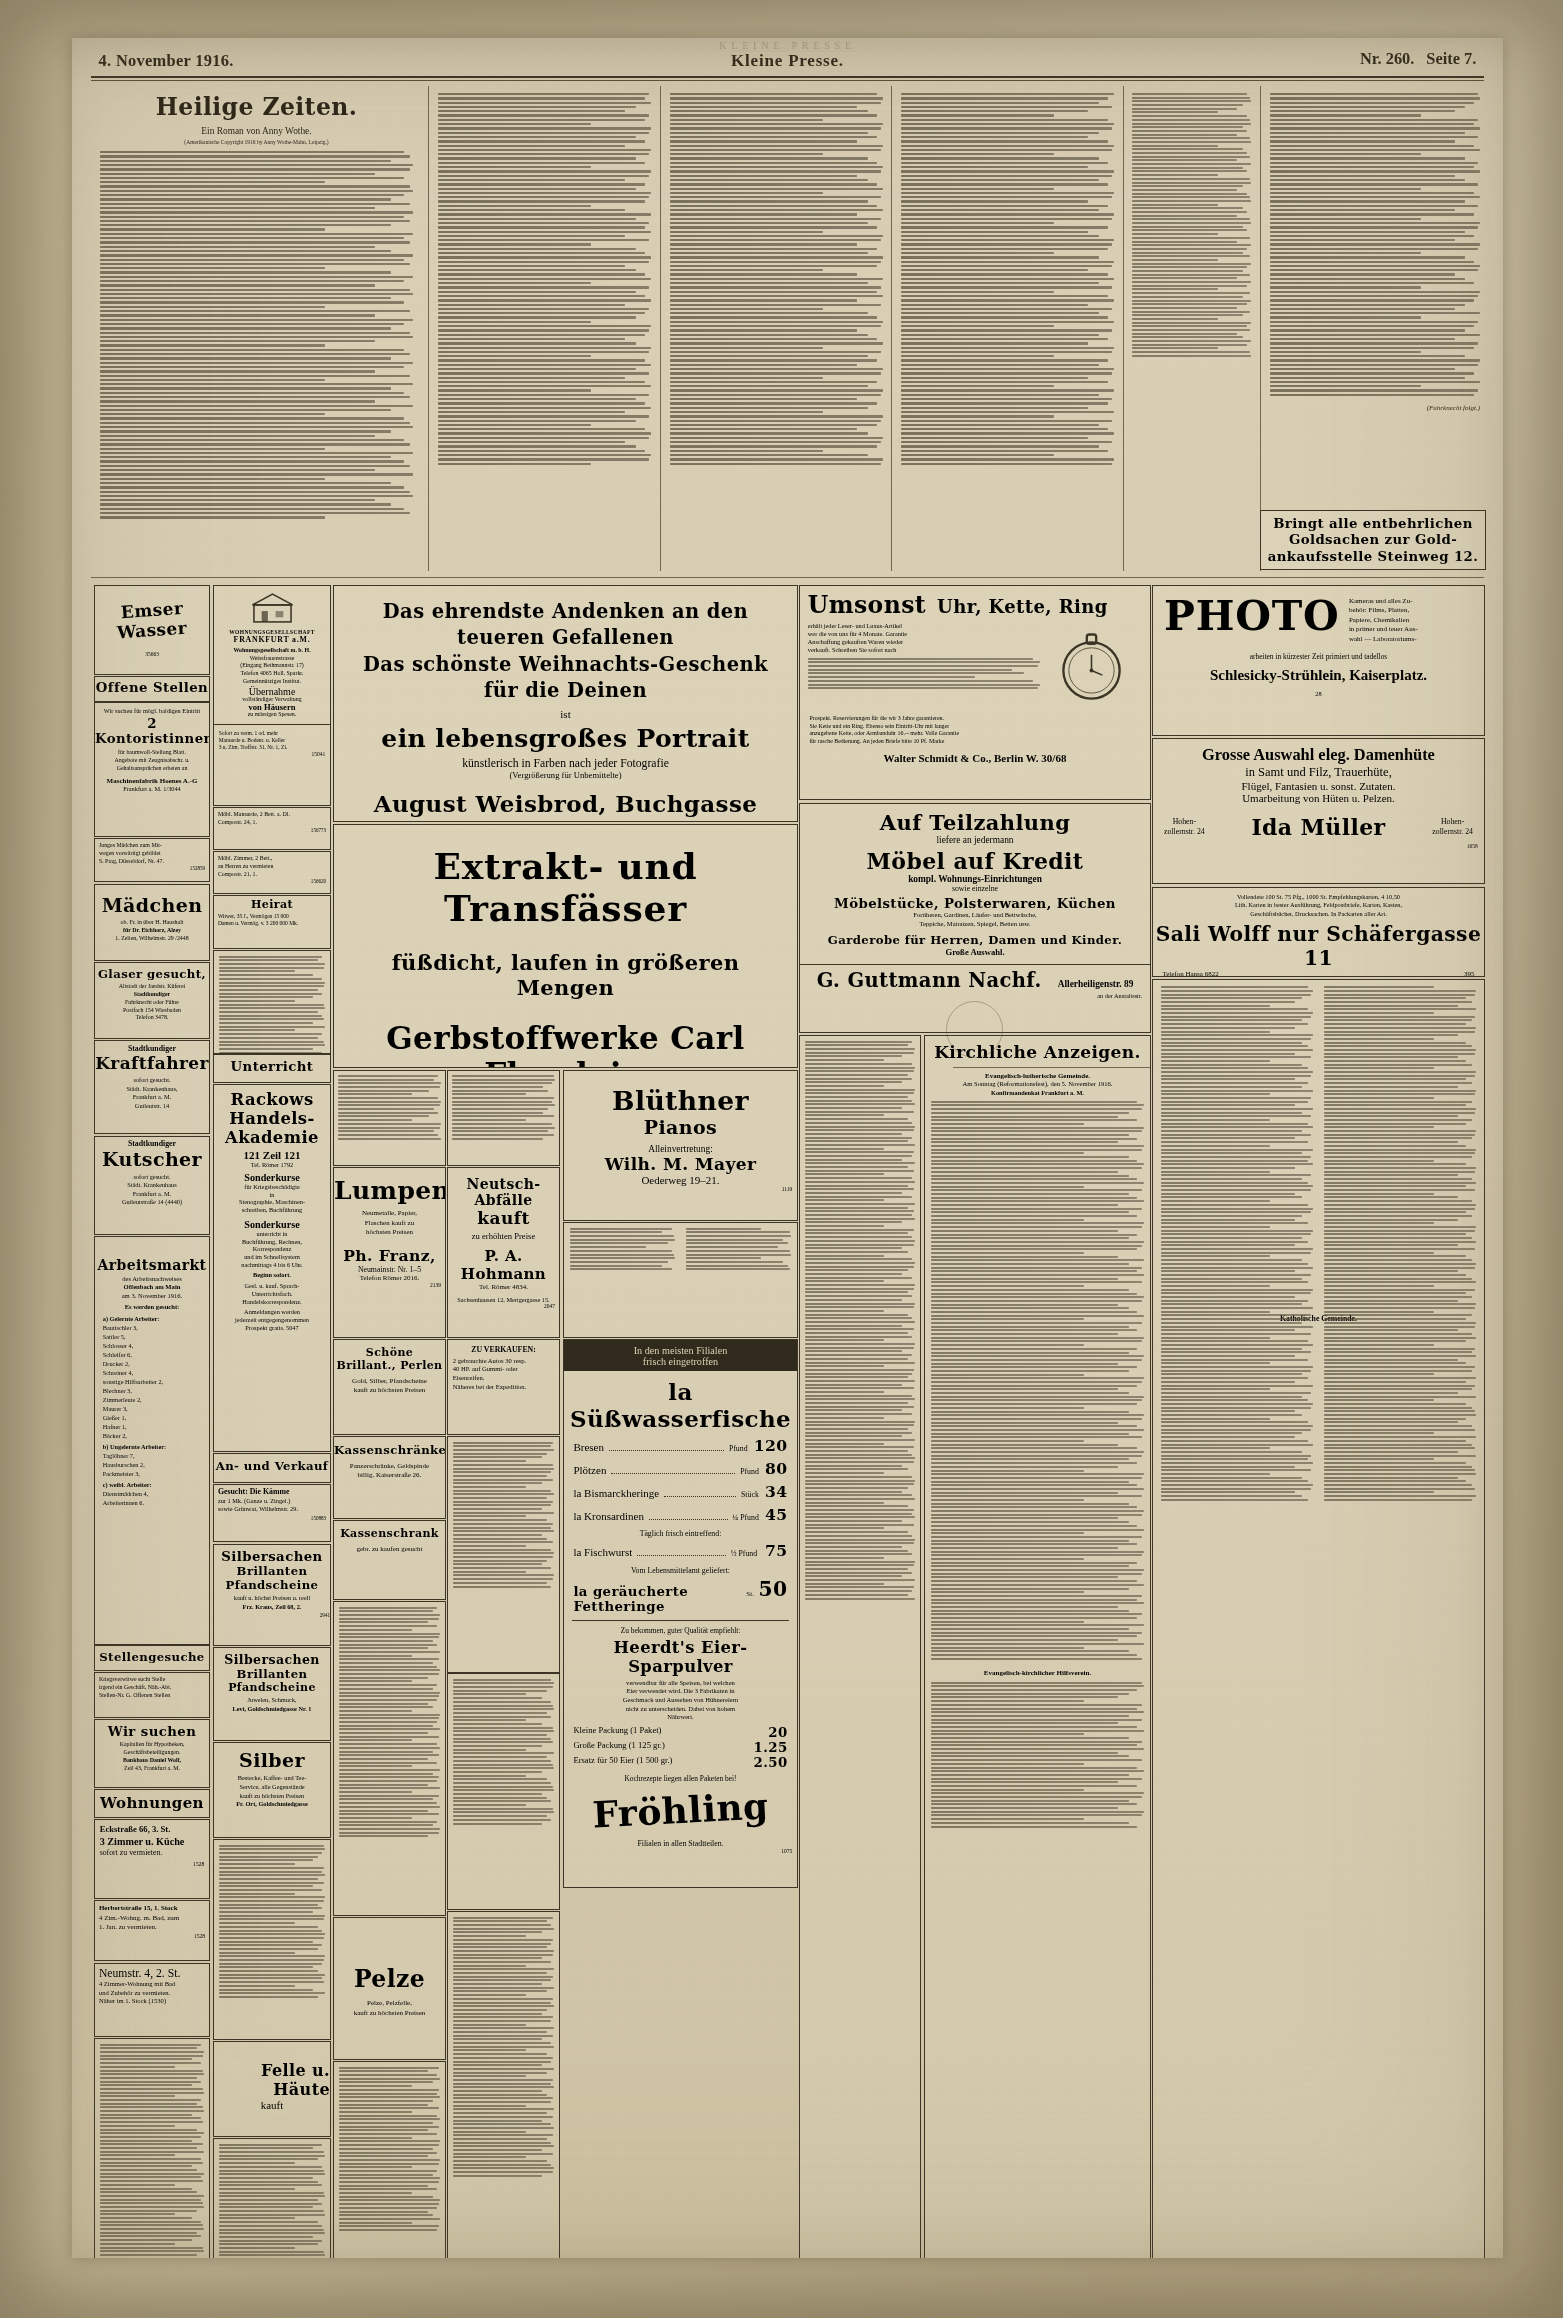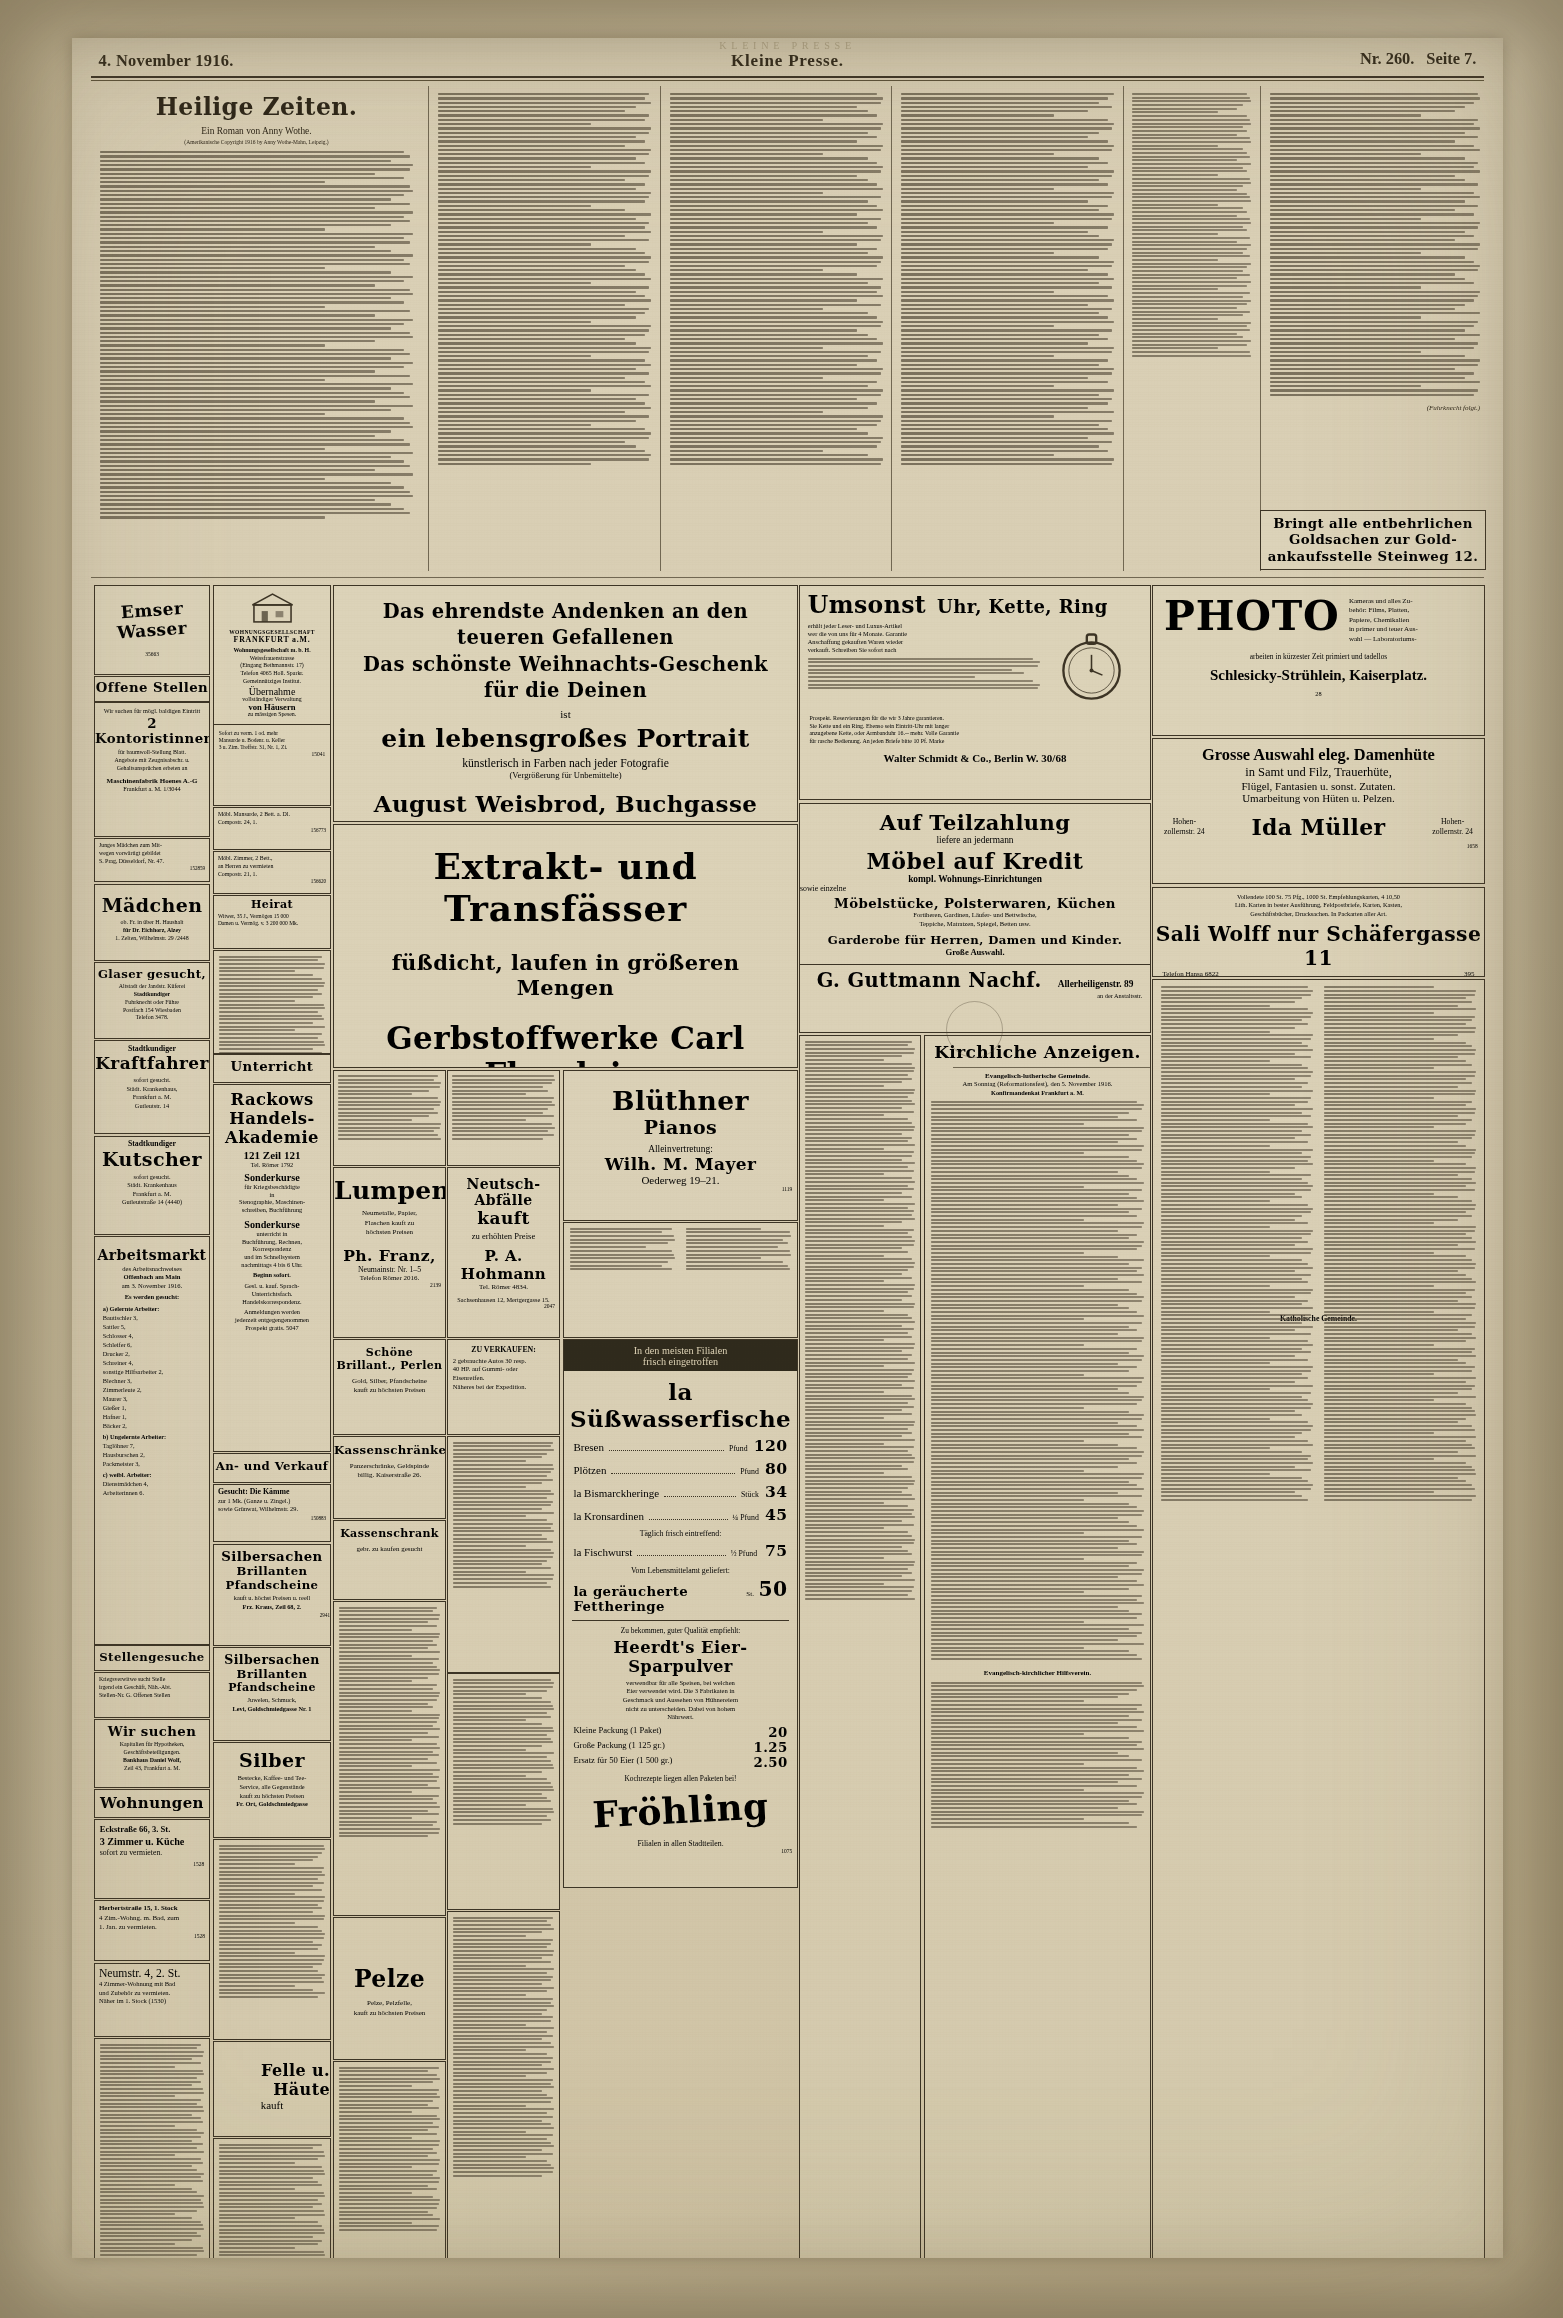--- a/index.html
+++ b/index.html
@@ -686,21 +686,21 @@
       <div class="bigscript" style="font-size:19px;text-align:center">Kutscher</div>
       <div style="font-size:6.3px;text-align:center;line-height:8.6px;margin-top:2.3px">
         <div>sofort gesucht.</div>
         <div>Städt. Krankenhaus</div>
         <div>Frankfurt a. M.</div>
         <div>Gutleutstraße 14 (4440)</div>
       </div>
     </div>
 
     <div class="box" style="left:22px;top:1198px;width:114px;height:407px">
-      <div class="bigscript" style="font-size:14px;text-align:center;margin-top:10px">Arbeitsmarkt</div>
+      <div class="bigscript" style="font-size:14px;text-align:center;margin-top:20px">Arbeitsmarkt</div>
       <div style="font-size:6.6px;text-align:center;line-height:8.6px;margin-top:1.6px">
         <div>des Arbeitsnachweises</div>
         <div style="font-weight:bold">Offenbach am Main</div>
         <div>am 3. November 1916.</div>
         <div style="font-weight:bold;margin-top:2.3px">Es werden gesucht:</div>
       </div>
       <div style="font-size:6.3px;line-height:9px;padding:3.1px 7.8px 0 7.8px">
         <div style="font-weight:bold">a) Gelernte Arbeiter:</div>
         <div>Bautischler 3,</div>
         <div>Sattler 5,</div>
@@ -1661,21 +1661,21 @@
         <div>für rasche Bedienung. An jeden Briefe bitte 10 Pf. Marke</div>
       </div>
       <div style="font-size:11px;font-weight:bold;text-align:center;margin-top:6.3px">Walter Schmidt &amp; Co., Berlin W. 30/68</div>
     </div>
 
     <div class="box thick" style="left:727px;top:765px;width:350px;height:228px">
       <div class="bigscript" style="font-size:21px;text-align:center;margin-top:6.3px">Auf Teilzahlung</div>
       <div style="font-size:9.4px;text-align:center">liefere an jedermann</div>
       <div class="bigscript" style="font-size:22px;text-align:center;margin-top:3.1px">Möbel auf Kredit</div>
       <div style="font-size:9.4px;text-align:center;font-weight:bold">kompl. Wohnungs-Einrichtungen</div>
-      <div style="font-size:7.8px;text-align:left">sowie einzelne</div>
+      <div style="font-size:7.8px;text-align:center">sowie einzelne</div>
       <div class="bigscript" style="font-size:13.3px;text-align:center;margin-top:3.1px">Möbelstücke, Polsterwaren, Küchen</div>
       <div style="font-size:6.6px;text-align:center;line-height:8.6px">
         <div>Fortiheren, Gardinen, Läufer- und Bettwäsche,</div>
         <div>Teppiche, Matratzen, Spiegel, Betten usw.</div>
       </div>
       <div class="bigscript" style="font-size:11.7px;text-align:center;margin-top:4.7px">Garderobe für Herren, Damen und Kinder.</div>
       <div style="font-size:8.6px;text-align:center;font-weight:bold">Große Auswahl.</div>
       <div style="display:flex;align-items:baseline;justify-content:center;margin-top:6.3px;border-top:0.8px solid #3c3425;padding-top:4.7px">
         <span class="bigscript" style="font-size:19.5px">G. Guttmann Nachf.</span>
         <span style="font-size:9.4px;margin-left:16px;font-weight:bold">Allerheiligenstr. 89</span>

